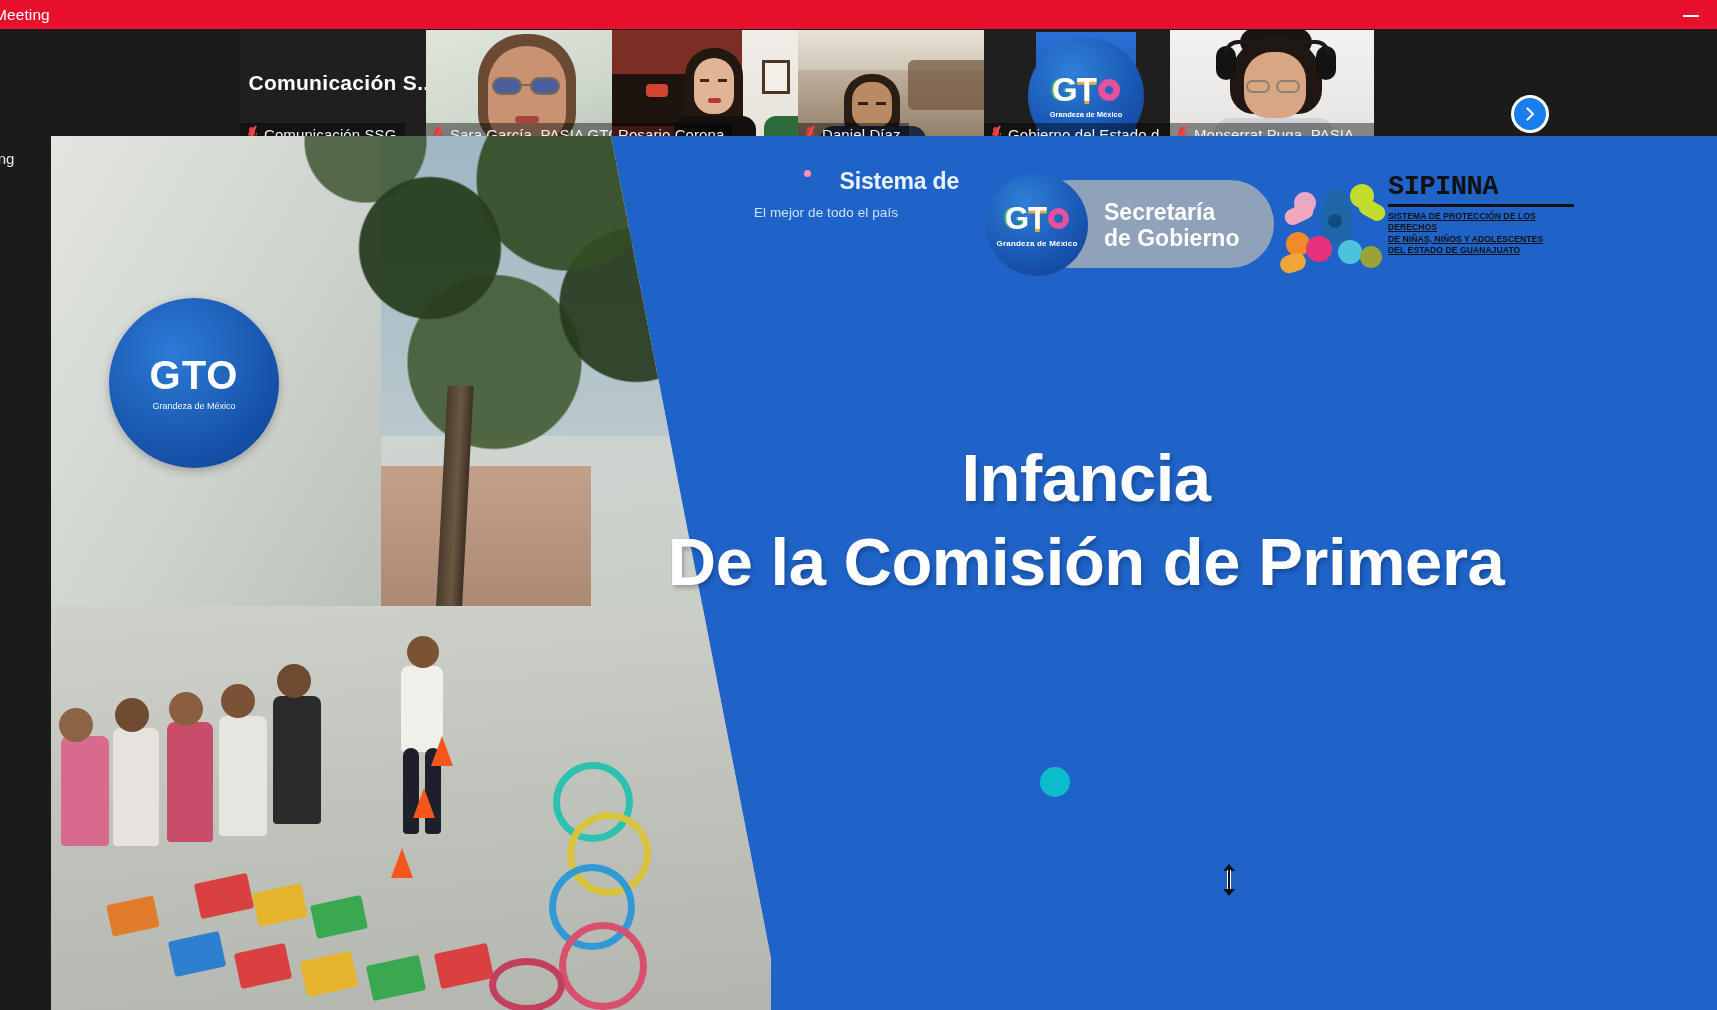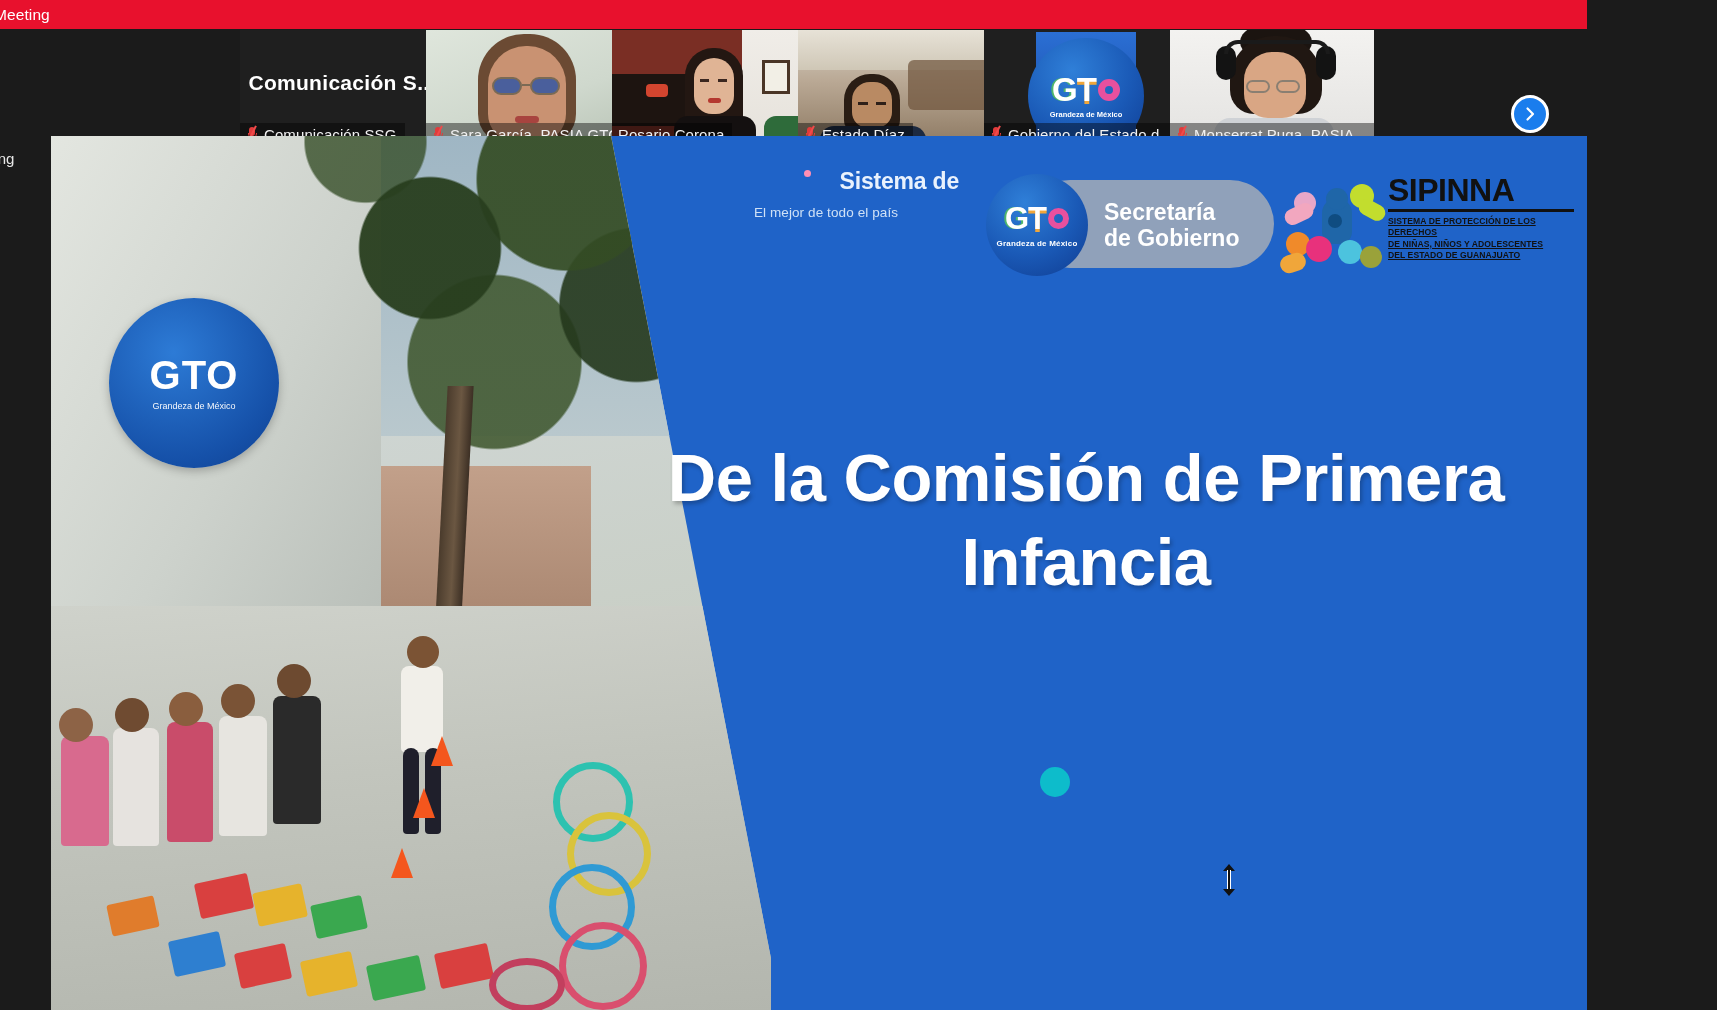--- a/index.html
+++ b/index.html
@@ -5,21 +5,21 @@
   html, body {
     margin: 0; padding: 0;
     width: 1717px; height: 1010px;
     overflow: hidden;
     background: #1b1b1b;
     font-family: "Liberation Sans", sans-serif;
   }
 
   #app {
     position: relative;
-    width: 1587px;
+    width: 1717px;
     height: 1010px;
     overflow: hidden;
     background: #1b1b1b;
   }
 
   
   .titlebar {
     position: absolute;
     left: 0; top: 0;
     width: 1717px; height: 29px;
@@ -368,25 +368,26 @@
     left: 0; top: 4px;
     width: 118px; height: 108px;
   }
   .sip-art span { position: absolute; display: block; }
   .sip-text {
     position: absolute;
     left: 112px; top: 8px;
     width: 190px;
   }
   .sip-title {
-    font-size: 32px;
+    font-size: 27px;
     font-weight: bold;
     letter-spacing: -0.5px;
     color: #111111;
     line-height: 1;
+    font-family: Liberation Mono, monospace;
   }
   .sip-rule {
     width: 186px; height: 3px;
     background: #111111;
     margin: 3px 0 4px 0;
   }
   .sip-sub {
     font-size: 8.6px;
     font-weight: bold;
     color: #111111;
@@ -508,21 +509,21 @@
         <div style="position:absolute;left:78px;top:72px;width:10px;height:3px;background:#2e2019;"></div>
         <div style="position:absolute;left:22px;top:96px;width:106px;height:24px;border-radius:14px 14px 0 0;background:#1d2a40;"></div>
       </div>
       <div class="tile-namebar">
         <span class="mic-muted">
           <span class="mic-body"></span>
             <span class="mic-stand"></span>
             <span class="mic-post"></span>
             <span class="mic-slash"></span>
         </span>
-        <span class="tile-name">Estado Díaz</span>
+        <span class="tile-name">Daniel Díaz</span>
       </div>
     </div>
 
     <div class="tile" style="left:984px;">
       <div class="tile-video" style="background:#1f1f1f;">
         <div style="position:absolute;left:52px;top:2px;width:100px;height:110px;background:linear-gradient(180deg,#2b6fd4,#1748a0);"></div>
         <div style="position:absolute;left:44px;top:8px;width:116px;height:116px;border-radius:50%;background:radial-gradient(circle at 38% 28%,#2f7fd8 0%,#1a59b6 55%,#0f3c91 100%);display:flex;flex-direction:column;align-items:center;justify-content:center;">
           <div style="font-size:33px;font-weight:bold;letter-spacing:-1px;display:flex;align-items:center;line-height:1;">
             <span style="color:#fff;text-shadow:-2px 0 0 #4fb56b;">G</span>
               <span style="color:#fff;text-shadow:0 3px 0 #f0a63a;">T</span>
@@ -672,22 +673,22 @@
           <div class="sip-sub">
             <div>SISTEMA DE PROTECCIÓN DE LOS DERECHOS</div>
             <div>DE NIÑAS, NIÑOS Y ADOLESCENTES</div>
             <div>DEL ESTADO DE GUANAJUATO</div>
           </div>
         </div>
       </div>
     </div>
 
     <div class="slide-title">
+      <div>Infancia</div>
       <div>De la Comisión de Primera</div>
-      <div>Infancia</div>
     </div>
 
     <div class="slide-dot"></div>
   </div>
 
   <div class="cursor">
     <div class="ar-up"></div>
       <div class="bar"></div>
       <div class="ar-dn"></div>
   </div>

